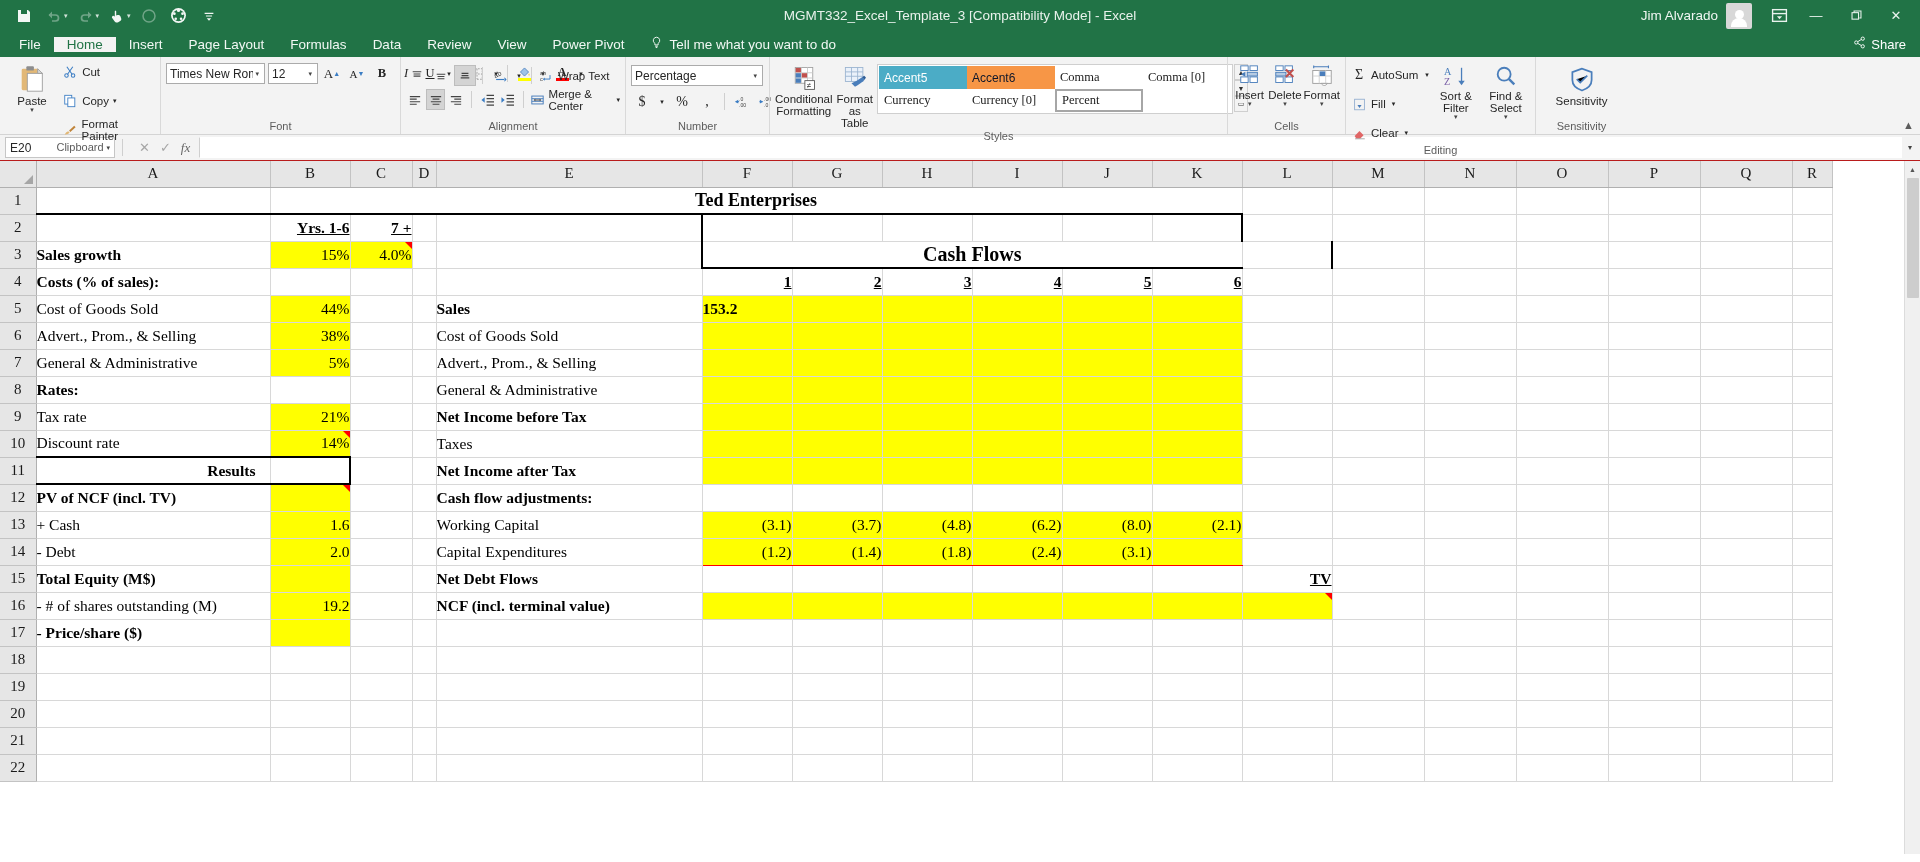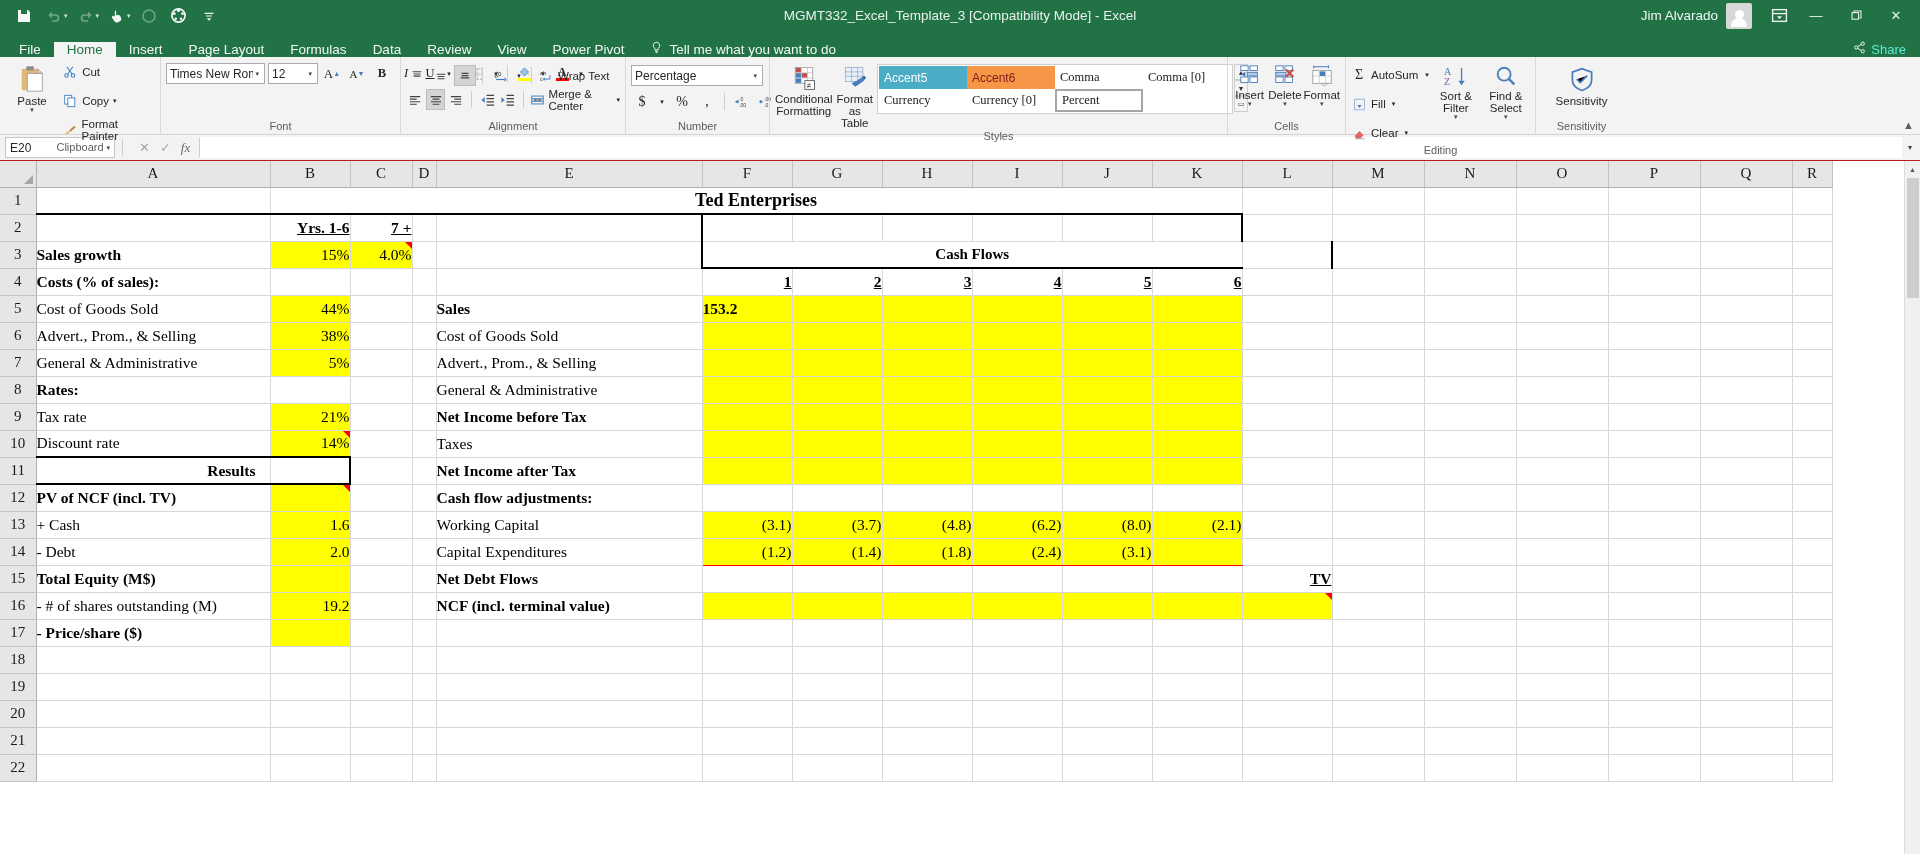--- a/index.html
+++ b/index.html
@@ -39,32 +39,32 @@
     margin-right:10px;
   }
   .avatar .head{ width:9px;height:9px;border-radius:50%;background:#fff;margin-bottom:-1px;}
   .avatar .body{ width:16px;height:9px;border-radius:8px 8px 0 0;background:#fff; }
   .avatar-wrap{display:flex;flex-direction:column;align-items:center;justify-content:flex-end;height:100%;padding-bottom:2px;}
   .ribdisp{ width:34px;height:26px;display:flex;align-items:center;justify-content:center; }
   .wbtn{ width:40px;height:31px;display:flex;align-items:center;justify-content:center;font-size:13px;color:#eaf3ee;}
 
   
   .tabbar{
-    height:26px; background:#217346; display:flex; align-items:flex-end;
+    height:26px; background:#217346; display:flex; align-items:center;
     padding-left:6px; position:relative;
   }
   .tab{
     padding:0 13px; display:flex; align-items:center; font-size:13.5px;
     color:#f2f8f4; cursor:default;
   }
   .tab.active{ background:#f3f3f3; color:#217346; }
   .tab.tellme{ color:#f2f8f4; display:flex; gap:6px; align-items:center;}
   .share{
     margin-left:auto; display:flex;align-items:center;gap:5px;
-    padding:0 14px; font-size:13px; color:#5eead4;
+    padding:0 14px; font-size:13px; color:#ffffff;
   }
 
   
   .ribbon{
     height:78px; background:#f3f3f3; border-bottom:1px solid #d4d4d4;
     display:flex; align-items:stretch; position:relative;
   }
   .rgroup{ position:relative; display:flex; flex-direction:column; padding:3px 5px 0 5px; }
   .rgroup + .rgroup{ border-left:1px solid #d9d9d9; }
   .rgroup .gbody{ flex:1; display:flex; align-items:flex-start; gap:3px; }
@@ -102,21 +102,21 @@
     border:1px solid #cfcfcf; background:#fff; display:grid;
     grid-template-columns:repeat(4, 88px); grid-auto-rows:23px; gap:0px;
     padding:1px;
   }
   .scell{
     display:flex;align-items:center; padding:0 5px; font-size:12.5px;
     font-family:"Liberation Serif", serif; color:#1a1a1a; white-space:nowrap;
     overflow:hidden;
   }
   .scell.accent5{ background:#4bacc6; color:#fff; font-family:"Liberation Sans",sans-serif; font-size:12px;}
-  .scell.accent6{ background:#f79646; color:#7f1d1d; font-family:"Liberation Sans",sans-serif; font-size:12px;}
+  .scell.accent6{ background:#f79646; color:#0f172a; font-family:"Liberation Sans",sans-serif; font-size:12px;}
   .scell.sel{ border:2px solid #a6a6a6; }
   .stylescroll{display:flex;flex-direction:column;justify-content:space-between;margin-left:1px;}
   .stylescroll div{width:14px;height:16px;border:1px solid #cfcfcf;background:#f3f3f3;
      display:flex;align-items:center;justify-content:center;font-size:7px;color:#333;}
 
   .collapse-rib{position:absolute;right:6px;bottom:3px;font-size:11px;color:#5c5c5c;}
 
   
   .fbar{ height:26px; background:#f3f3f3; display:flex; align-items:center;
          border-bottom:1px solid #b91c1c; padding:0 2px;}
@@ -802,21 +802,21 @@
     <td class="cell"></td>
   </tr>
 
   <tr>
     <th class="rhead">3</th>
     <td class="cell b">Sales growth</td>
     <td class="cell yl red r">15%</td>
     <td class="cell yl red r cmt">4.0%</td>
     <td class="cell"></td>
     <td class="cell"></td>
-    <td class="cell bl bb c b" colspan="6" style="font-size:15px">Cash Flows</td>
+    <td class="cell bl bb c b" colspan="6" style="font-size:20px">Cash Flows</td>
     <td class="cell br" style="border-right:2px solid #000"></td>
     <td class="cell"></td>
     <td class="cell"></td>
     <td class="cell"></td>
     <td class="cell"></td>
     <td class="cell"></td>
     <td class="cell"></td>
   </tr>
 
   <tr>

